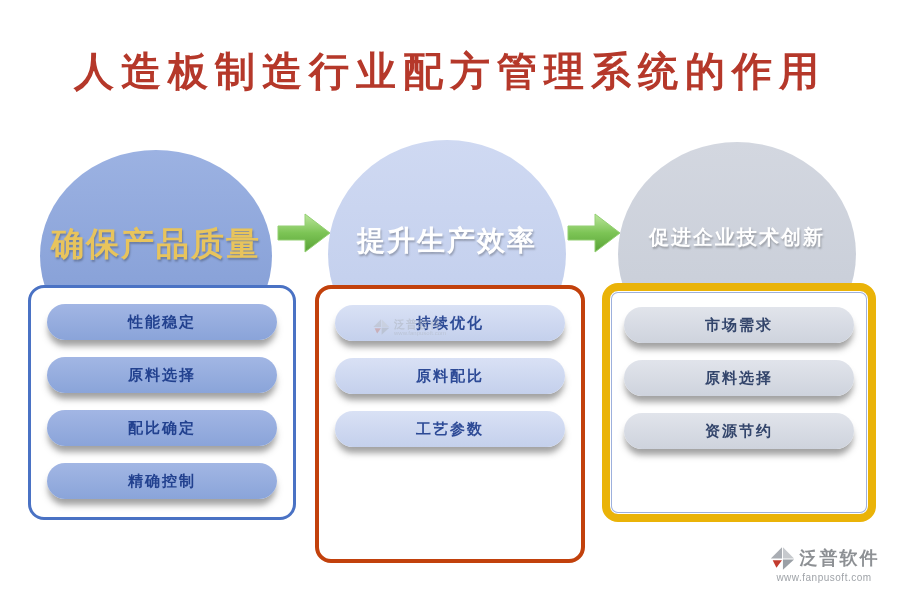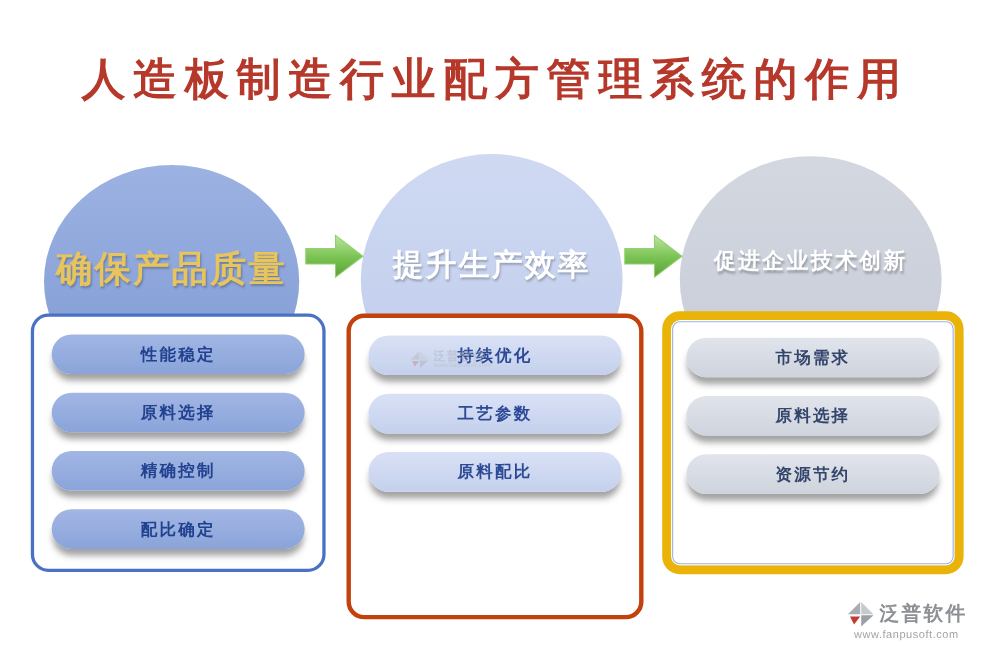--- a/index.html
+++ b/index.html
@@ -108,28 +108,28 @@
           <stop offset="1" stop-color="#58a236"></stop>
         </linearGradient>
       </defs>
       <path d="M2 16 L29 16 L29 4 L54 23 L29 42 L29 30 L2 30 Z" fill="url(#ag2)" stroke="#93cf72" stroke-width="1"></path>
     </svg>
   </div>
 
   <div class="panel p1">
     <div class="pill pill-c1">性能稳定</div>
     <div class="pill pill-c1">原料选择</div>
+    <div class="pill pill-c1">配比确定</div>
     <div class="pill pill-c1">精确控制</div>
-    <div class="pill pill-c1">配比确定</div>
   </div>
 
   <div class="panel p2">
     <div class="pill pill-c2">持续优化</div>
+    <div class="pill pill-c2">原料配比</div>
     <div class="pill pill-c2">工艺参数</div>
-    <div class="pill pill-c2">原料配比</div>
   </div>
 
   <div class="panel p3">
     <div class="pill pill-c3">市场需求</div>
     <div class="pill pill-c3">原料选择</div>
     <div class="pill pill-c3">资源节约</div>
   </div>
 
   <div class="watermark">
     <svg width="18" height="16" viewBox="0 0 28 24">

